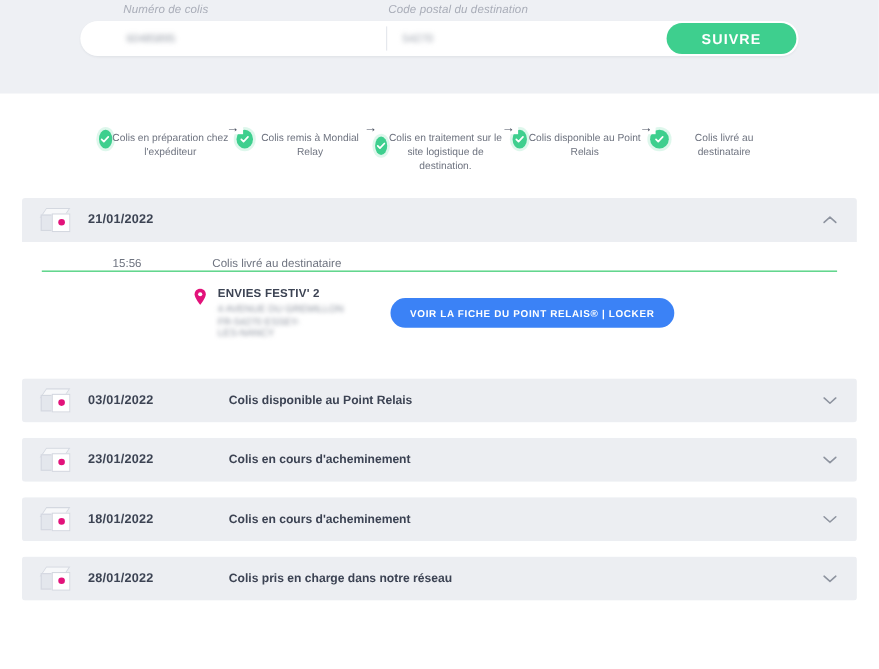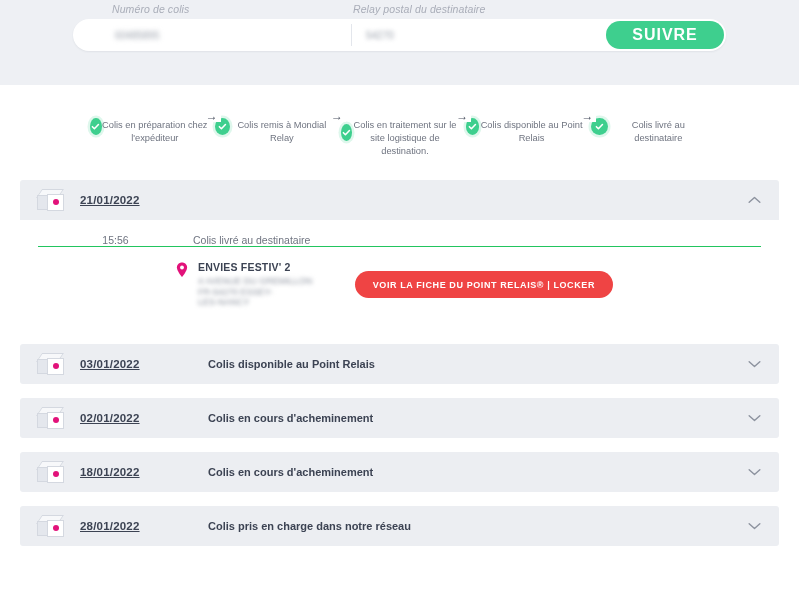--- a/index.html
+++ b/index.html
@@ -63,21 +63,21 @@
   }
   .btn-suivre {
     margin-left: auto;
     margin-right: 2px;
     width: 118px; height: 28px;
     border: none;
     border-radius: 15px;
     background: #3ecf8e;
     color: #ffffff;
     font-family: "Liberation Sans", sans-serif;
-    font-size: 16px;
+    font-size: 13px;
     font-weight: bold;
     letter-spacing: 1px;
     cursor: pointer;
   }
 
   
   .stepper {
     display: flex;
     padding: 22px 90px 0 90px;
     align-items: flex-start;
@@ -173,21 +173,20 @@
     background: #e2127a;
   }
 
   .card-date {
     margin-left: 10px;
     width: 128px;
     font-size: 11.5px;
     font-weight: bold;
     color: #3c4353;
     letter-spacing: .2px;
-    text-decoration: underline;
   }
   .card-summary {
     font-size: 11px;
     font-weight: bold;
     color: #3c4353;
   }
   .chev {
     margin-left: auto;
     color: #8d939f;
     display: flex;
@@ -236,37 +235,37 @@
     filter: blur(1.9px);
   }
   .btn-relay {
     margin-left: auto;
     margin-right: 148px;
     margin-top: 10px;
     height: 27px;
     padding: 0 18px;
     border: none;
     border-radius: 14px;
-    background: #ef4444;
+    background: #3b82f6;
     color: #ffffff;
     font-family: "Liberation Sans", sans-serif;
     font-size: 9px;
     font-weight: bold;
     letter-spacing: .6px;
     cursor: pointer;
     white-space: nowrap;
   }
 </style>
 </head>
 <body>
 
 <div class="search-band">
   <div class="label-row">
     <div class="field-label label-colis">Numéro de colis</div>
-    <div class="field-label label-cp">Relay postal du destinataire</div>
+    <div class="field-label label-cp">Code postal du destination</div>
   </div>
 
   <div class="search-pill">
     <input class="inp inp-colis" type="text" value="60485895" style="">
     <div class="pill-divider"></div>
     <input class="inp inp-cp" type="text" value="54270" style="">
     <button class="btn-suivre">SUIVRE</button>
   </div>
 </div>
 
@@ -400,21 +399,21 @@
   </div>
 
   <div class="card">
     <div class="card-head">
       <div class="pkg-icon">
         <div class="top"></div>
           <div class="side"></div>
           <div class="front"></div>
           <div class="dot"></div>
       </div>
-      <div class="card-date">02/01/2022</div>
+      <div class="card-date">23/01/2022</div>
       <div class="card-summary">Colis en cours d'acheminement</div>
       <div class="chev">
         <svg width="13" height="8" viewBox="0 0 14 9">
             <path d="M1 2 L7 7.4 L13 2" stroke="#8d939f" stroke-width="1.6" fill="none" stroke-linecap="round" stroke-linejoin="round"></path>
           </svg>
       </div>
     </div>
   </div>
 
   <div class="card">

